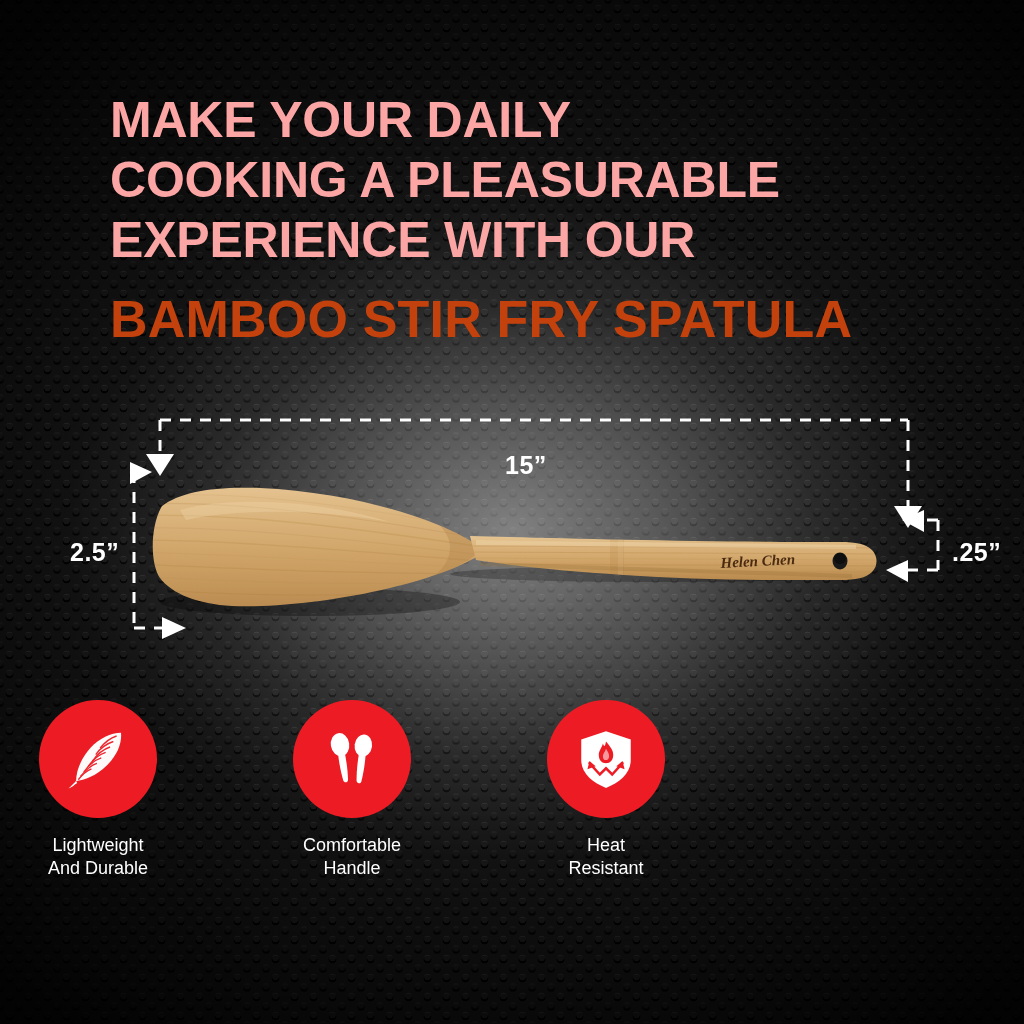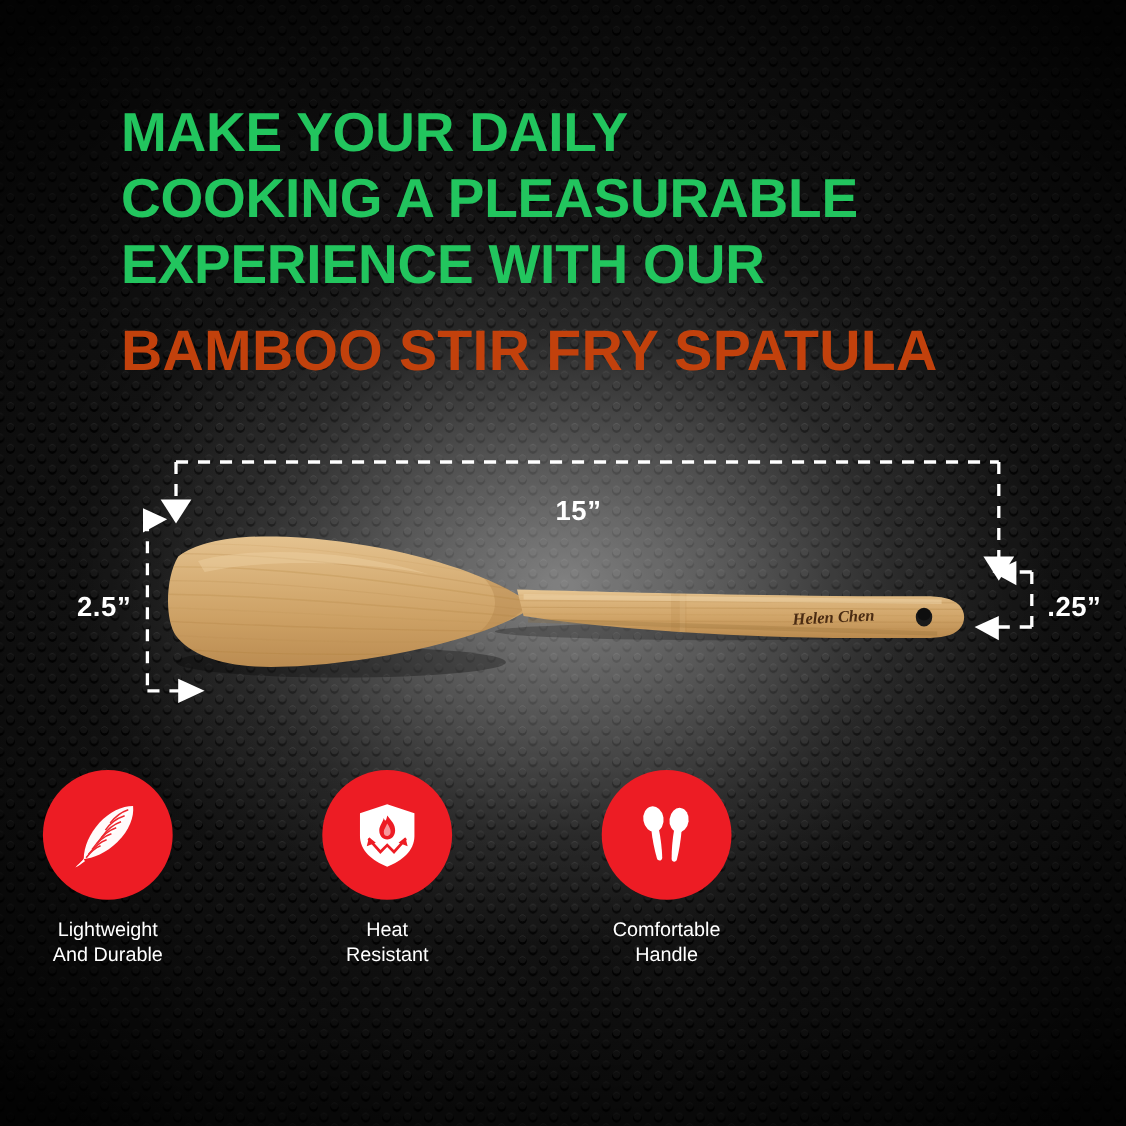--- a/index.html
+++ b/index.html
@@ -71,21 +71,21 @@
   
   .headline {
     position: absolute;
     left: 110px;
     top: 90px;
     width: 840px;
     z-index: 6;
   }
   .headline .line {
     display: block;
-    color: #22c55e;
+    color: #fca5a5;
     font-size: 50px;
     line-height: 60px;
     font-weight: 700;
     letter-spacing: -0.2px;
     text-transform: uppercase;
     white-space: nowrap;
     font-family: "Liberation Sans", sans-serif;
   }
   .headline .product {
     display: block;
@@ -357,48 +357,20 @@
             <path d="M12 52 C 9 55, 7 57, 5 59 C 8 58, 10 56, 13 54 Z"></path>
           </g>
         </svg>
       </div>
       <div class="caption">Lightweight
 And Durable</div>
     </div>
 
     <div class="feature">
       <div class="badge">
-        <svg width="66" height="66" viewBox="0 0 64 64">
-
-          <path d="M32 5 L56 13 L56 33 C56 46, 45 55, 32 60 C19 55, 8 46, 8 33 L8 13 Z" fill="#ffffff"></path>
-
-          <g fill="#ed1c24">
-            <path d="M32 15
-                     C 36 20, 39 23, 39 28
-                     C 39 33, 36 36, 32 36
-                     C 28 36, 25 33, 25 28
-                     C 25 24, 28 21, 29 17
-                     C 30 20, 31 21, 32 15 Z"></path>
-            <path d="M32 22 C 34 25, 35 27, 35 29 C 35 32, 33 33, 32 33
-                     C 30 33, 29 32, 29 29 C 29 27, 31 25, 32 22 Z" fill="#ffffff" opacity="0.55"></path>
-          </g>
-
-          <g stroke="#ed1c24" stroke-width="2.4" fill="none" stroke-linecap="round">
-            <path d="M16 36 L26 47 L32 41 L38 47 L48 36"></path>
-          </g>
-          <polygon points="48,34 50,42 42,39" fill="#ed1c24"></polygon>
-          <polygon points="16,34 14,42 22,39" fill="#ed1c24"></polygon>
-        </svg>
-      </div>
-      <div class="caption">Heat
-Resistant</div>
-    </div>
-
-    <div class="feature">
-      <div class="badge">
         <svg width="62" height="62" viewBox="0 0 64 64">
           <g fill="#ffffff">
 
             <g transform="rotate(-9 22 32)">
               <ellipse cx="22" cy="17" rx="9.5" ry="12"></ellipse>
               <path d="M18.5 26 C 18 36, 18.5 46, 19.5 54
                        C 20 57, 24 57, 24.5 54
                        C 25.5 46, 26 36, 25.5 26 Z"></path>
             </g>
 
@@ -407,15 +379,43 @@
               <path d="M38.5 27 C 38 37, 38.5 47, 39.5 55
                        C 40 58, 44 58, 44.5 55
                        C 45.5 47, 46 37, 45.5 27 Z"></path>
             </g>
           </g>
         </svg>
       </div>
       <div class="caption">Comfortable
 Handle</div>
     </div>
+
+    <div class="feature">
+      <div class="badge">
+        <svg width="66" height="66" viewBox="0 0 64 64">
+
+          <path d="M32 5 L56 13 L56 33 C56 46, 45 55, 32 60 C19 55, 8 46, 8 33 L8 13 Z" fill="#ffffff"></path>
+
+          <g fill="#ed1c24">
+            <path d="M32 15
+                     C 36 20, 39 23, 39 28
+                     C 39 33, 36 36, 32 36
+                     C 28 36, 25 33, 25 28
+                     C 25 24, 28 21, 29 17
+                     C 30 20, 31 21, 32 15 Z"></path>
+            <path d="M32 22 C 34 25, 35 27, 35 29 C 35 32, 33 33, 32 33
+                     C 30 33, 29 32, 29 29 C 29 27, 31 25, 32 22 Z" fill="#ffffff" opacity="0.55"></path>
+          </g>
+
+          <g stroke="#ed1c24" stroke-width="2.4" fill="none" stroke-linecap="round">
+            <path d="M16 36 L26 47 L32 41 L38 47 L48 36"></path>
+          </g>
+          <polygon points="48,34 50,42 42,39" fill="#ed1c24"></polygon>
+          <polygon points="16,34 14,42 22,39" fill="#ed1c24"></polygon>
+        </svg>
+      </div>
+      <div class="caption">Heat
+Resistant</div>
+    </div>
   </div>
 
 </div>
 
 </body></html>

